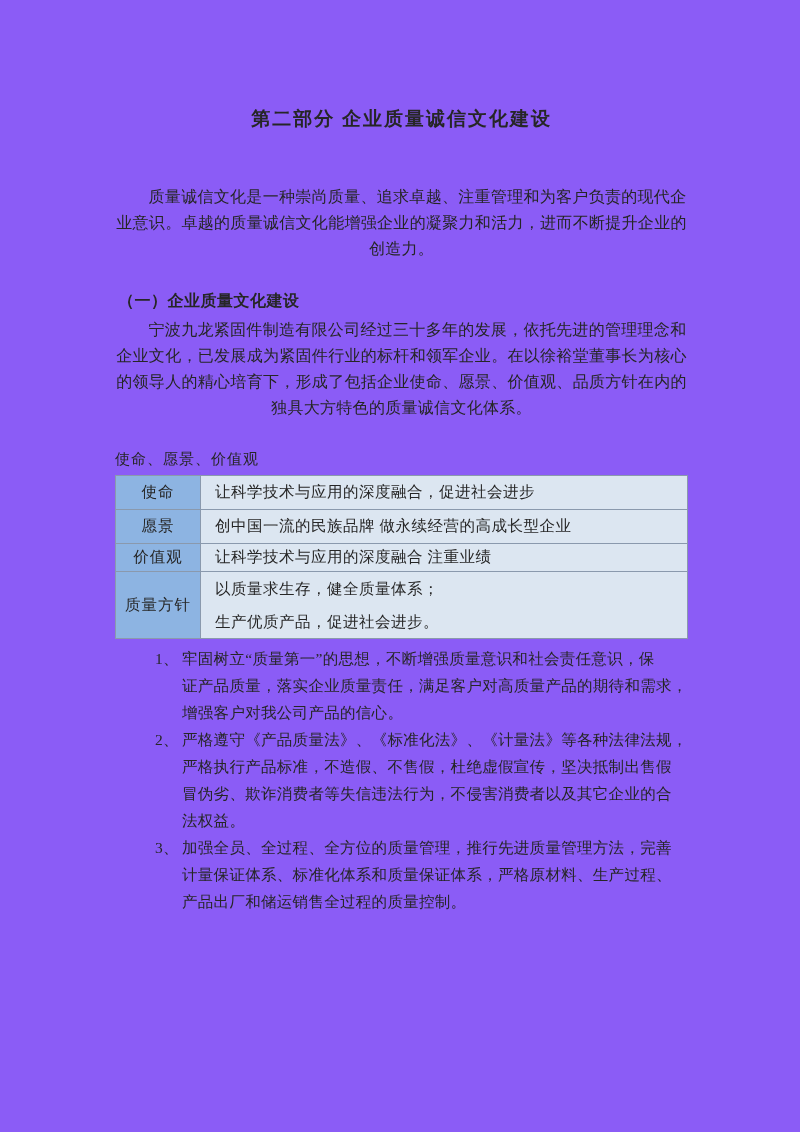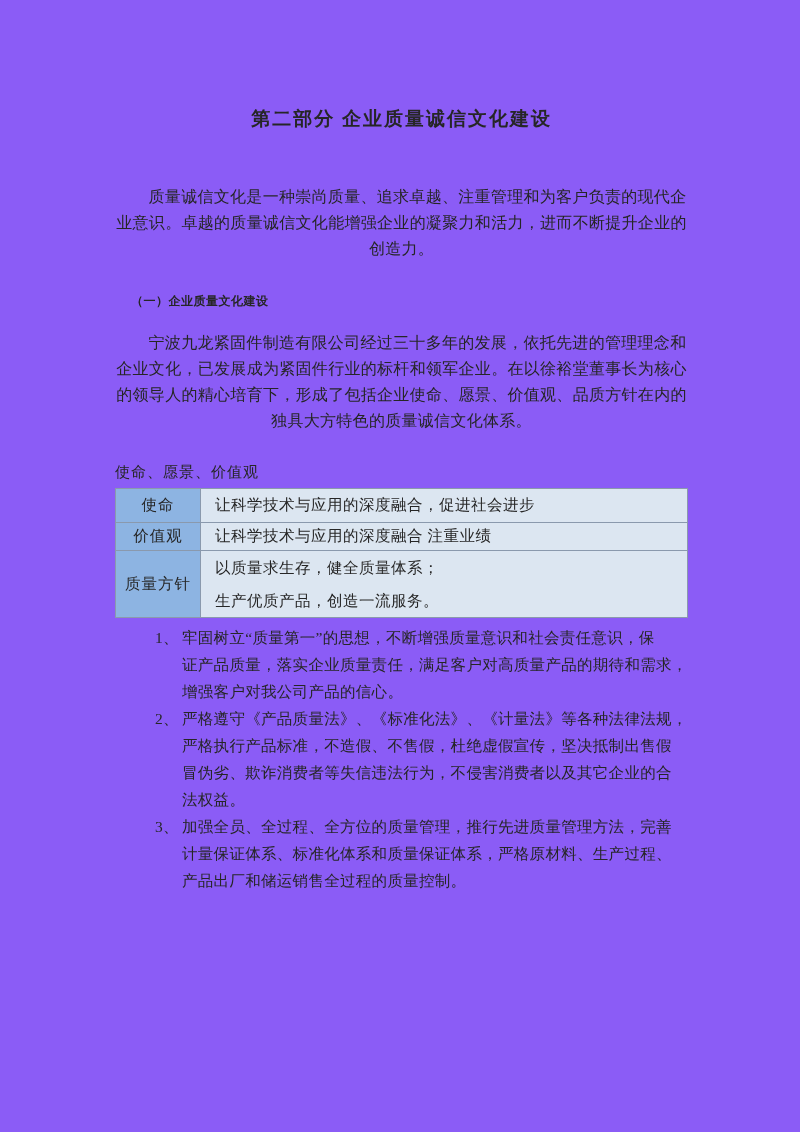--- a/index.html
+++ b/index.html
@@ -26,22 +26,22 @@
     margin:0;
     font-size:16px;
     line-height:26px;
     letter-spacing:0.3px;
     text-align:center;
   }
   .para.indent { text-indent:2em; }
   .intro { margin-top:52px; }
 
   .sec-heading {
-    margin:16px;
-    font-size:12px; font-weight:bold;
+    margin:3px;
+    font-size:16px; font-weight:bold;
     line-height:26px;
     letter-spacing:0.5px;
   }
   .sec1-heading { margin-top:26px; }
   .sec2-heading { margin-top:22px; }
 
   .table-caption {
     margin-top:28px;
     text-align:left;
     font-size:15px;
@@ -100,29 +100,33 @@
     <p class="para indent">宁波九龙紧固件制造有限公司经过三十多年的发展，依托先进的管理理念和<br>企业文化，已发展成为紧固件行业的标杆和领军企业。在以徐裕堂董事长为核心<br>的领导人的精心培育下，形成了包括企业使命、愿景、价值观、品质方针在内的<br>独具大方特色的质量诚信文化体系。</p>
 
     <div class="table-caption">使命、愿景、价值观</div>
 
     <table class="mvv">
       <tbody>
         <tr class="row-h34">
           <td class="cell-label">使命</td>
           <td class="cell-value">让科学技术与应用的深度融合，促进社会进步</td>
         </tr>
+        <tr class="row-h34">
+          <td class="cell-label">愿景</td>
+          <td class="cell-value">创中国一流的民族品牌 做永续经营的高成长型企业</td>
+        </tr>
         <tr class="row-h28">
           <td class="cell-label">价值观</td>
           <td class="cell-value">让科学技术与应用的深度融合 注重业绩</td>
         </tr>
         <tr class="row-h66">
           <td class="cell-label">质量方针</td>
           <td class="cell-value">
             <div class="vline">以质量求生存，健全质量体系；</div>
-            <div class="vline">生产优质产品，创造一流服务。</div>
+            <div class="vline">生产优质产品，促进社会进步。</div>
           </td>
         </tr>
       </tbody>
     </table>
 
 
 
     <div class="list">
       <div class="list-item">
         <span class="list-num">1、</span>

